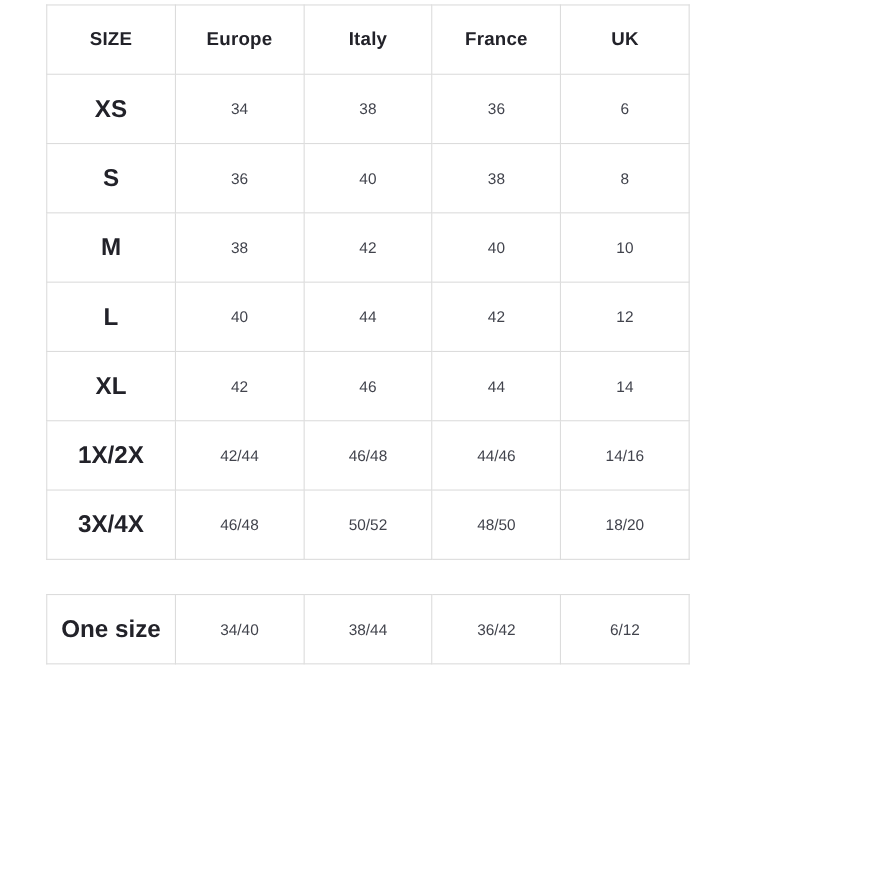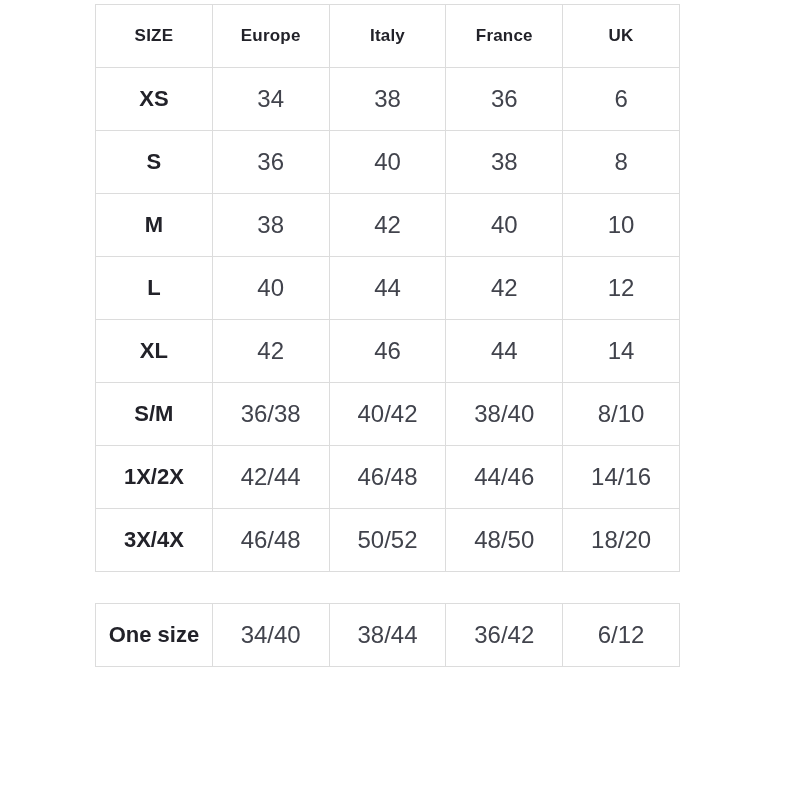--- a/index.html
+++ b/index.html
@@ -6,21 +6,21 @@
     margin: 0;
     padding: 0;
     background: #ffffff;
     width: 800px;
     height: 800px;
     font-family: "Liberation Sans", sans-serif;
     overflow: hidden;
   }
   .tables-wrap {
     padding-top: 4px;
-    padding-left: 95px;
+    padding-left: 42px;
   }
   table.size-table {
     border-collapse: collapse;
     table-layout: fixed;
     width: 585px;
     background: #ffffff;
   }
   table.size-table th,
   table.size-table td {
     border: 1px solid #dcdcdc;
@@ -34,21 +34,21 @@
     font-weight: 700;
     color: #222229;
     letter-spacing: 0.2px;
   }
   table.size-table td.label {
     font-size: 22px;
     font-weight: 700;
     color: #222229;
   }
   table.size-table td.value {
-    font-size: 24px;
+    font-size: 14px;
     font-weight: 400;
     color: #41434c;
   }
   #extra-size-table {
     margin-top: 31px;
   }
 </style>
 </head>
 <body>
 
@@ -94,27 +94,20 @@
           <td class="value">12</td>
         </tr>
         <tr>
           <td class="label">XL</td>
           <td class="value">42</td>
           <td class="value">46</td>
           <td class="value">44</td>
           <td class="value">14</td>
         </tr>
         <tr>
-          <td class="label">S/M</td>
-          <td class="value">36/38</td>
-          <td class="value">40/42</td>
-          <td class="value">38/40</td>
-          <td class="value">8/10</td>
-        </tr>
-        <tr>
           <td class="label">1X/2X</td>
           <td class="value">42/44</td>
           <td class="value">46/48</td>
           <td class="value">44/46</td>
           <td class="value">14/16</td>
         </tr>
         <tr>
           <td class="label">3X/4X</td>
           <td class="value">46/48</td>
           <td class="value">50/52</td>

